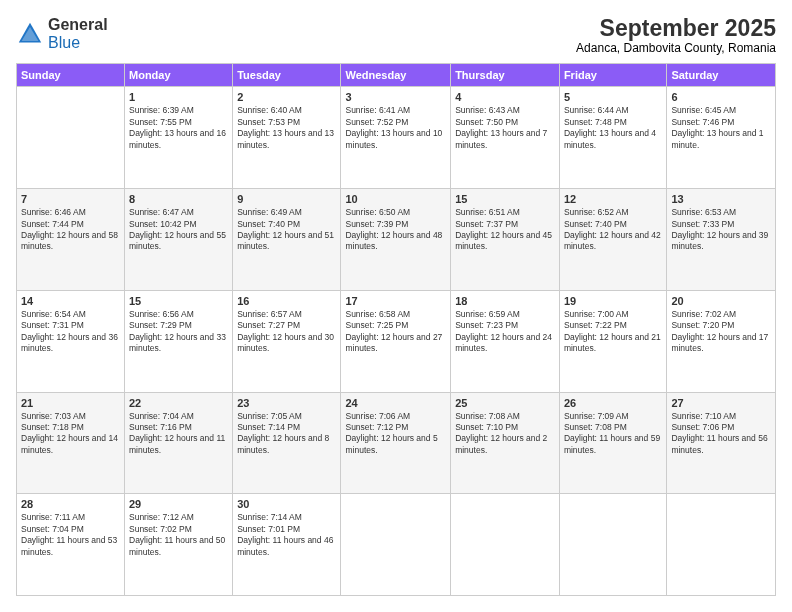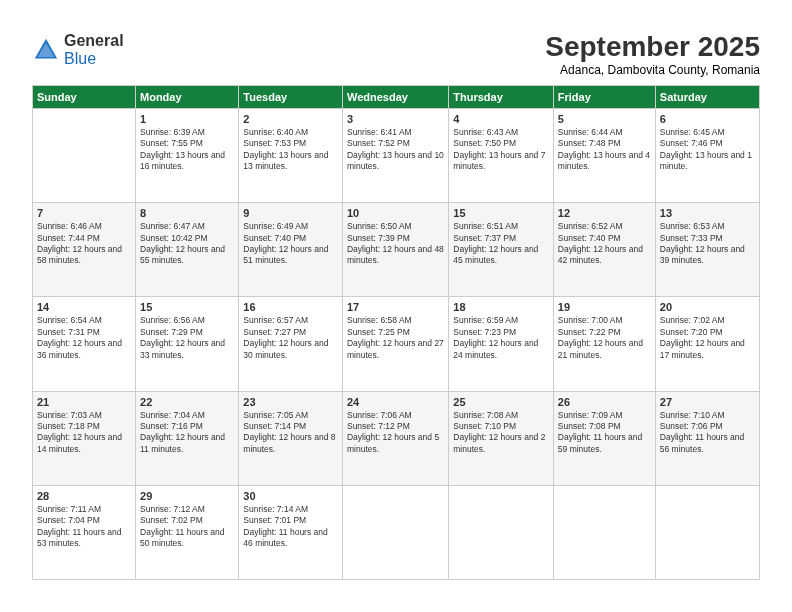--- a/index.html
+++ b/index.html
@@ -6,21 +6,21 @@
     body {
       width: 792px;
       height: 612px;
       font-family: Arial, sans-serif;
       background: #fff;
       overflow: hidden;
     }
     .page {
       width: 792px;
       height: 612px;
-      padding: 32px;
+      padding: 16px;
       display: flex;
       flex-direction: column;
     }
     .header {
       display: flex;
       align-items: flex-start;
       justify-content: space-between;
       margin-bottom: 8px;
     }
     .logo {
@@ -44,37 +44,37 @@
       color: #1a6bb5;
     }
     .logo-icon {
       width: 28px;
       height: 28px;
     }
     .title-block {
       text-align: right;
     }
     .month-title {
-      font-size: 28px;
+      font-size: 23px;
       font-weight: bold;
       color: #333;
       line-height: 1.1;
     }
     .subtitle {
       font-size: 12px;
       color: #000000;
     }
     .calendar {
       width: 100%;
       border-collapse: collapse;
       flex: 1;
       font-size: 9.5px;
     }
     .calendar th {
-      background-color: #15803d;
+      background-color: #8b5cf6;
       color: #fff;
       padding: 5px 4px;
       text-align: left;
       font-size: 11px;
       font-weight: bold;
       border: 1px solid #ccc;
     }
     .calendar td {
       border: 1px solid #ccc;
       padding: 4px;

